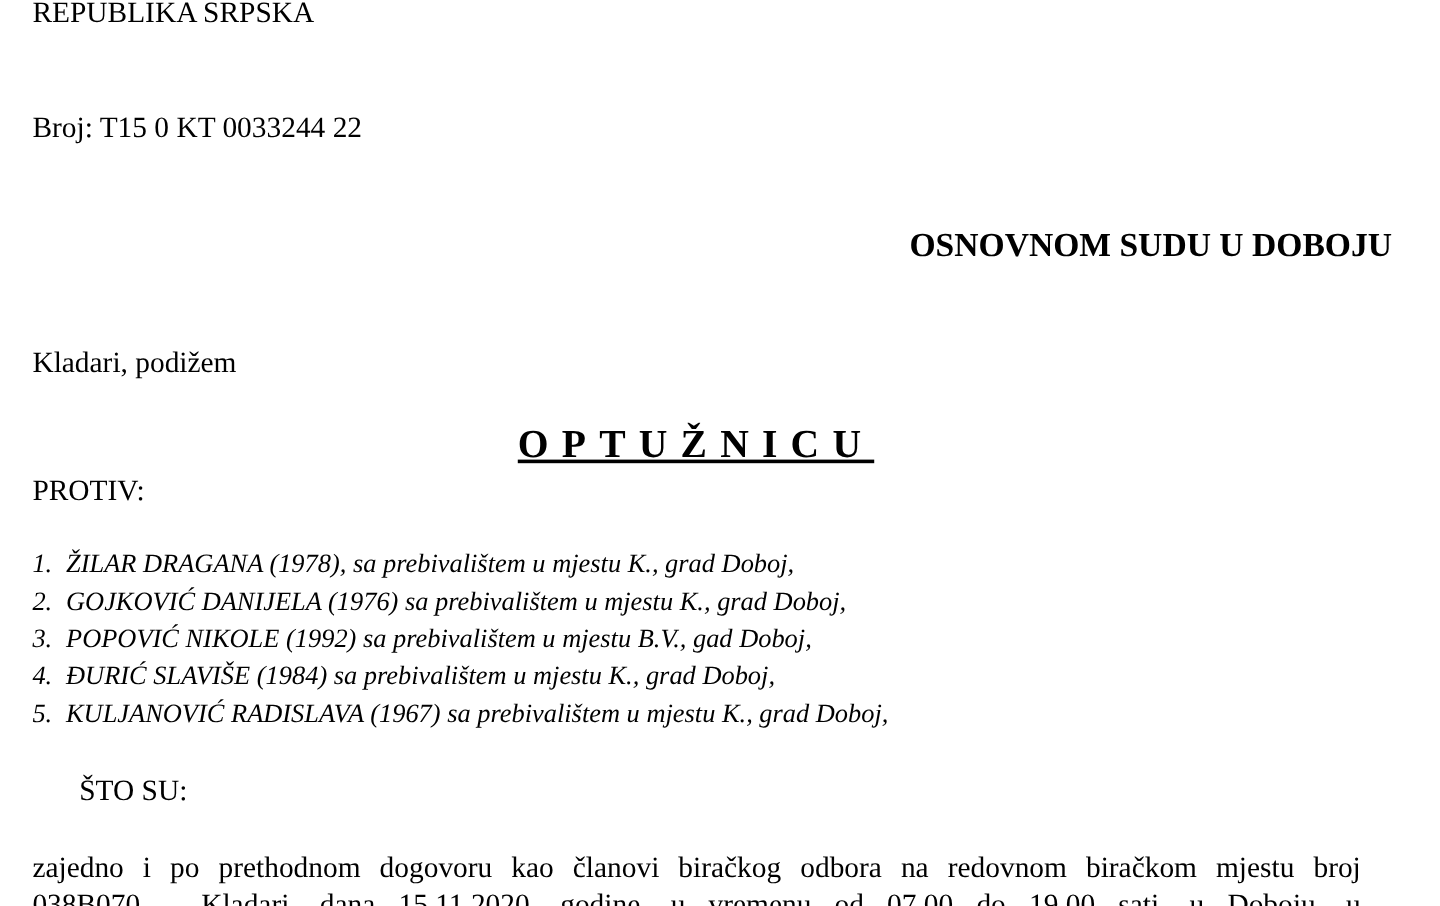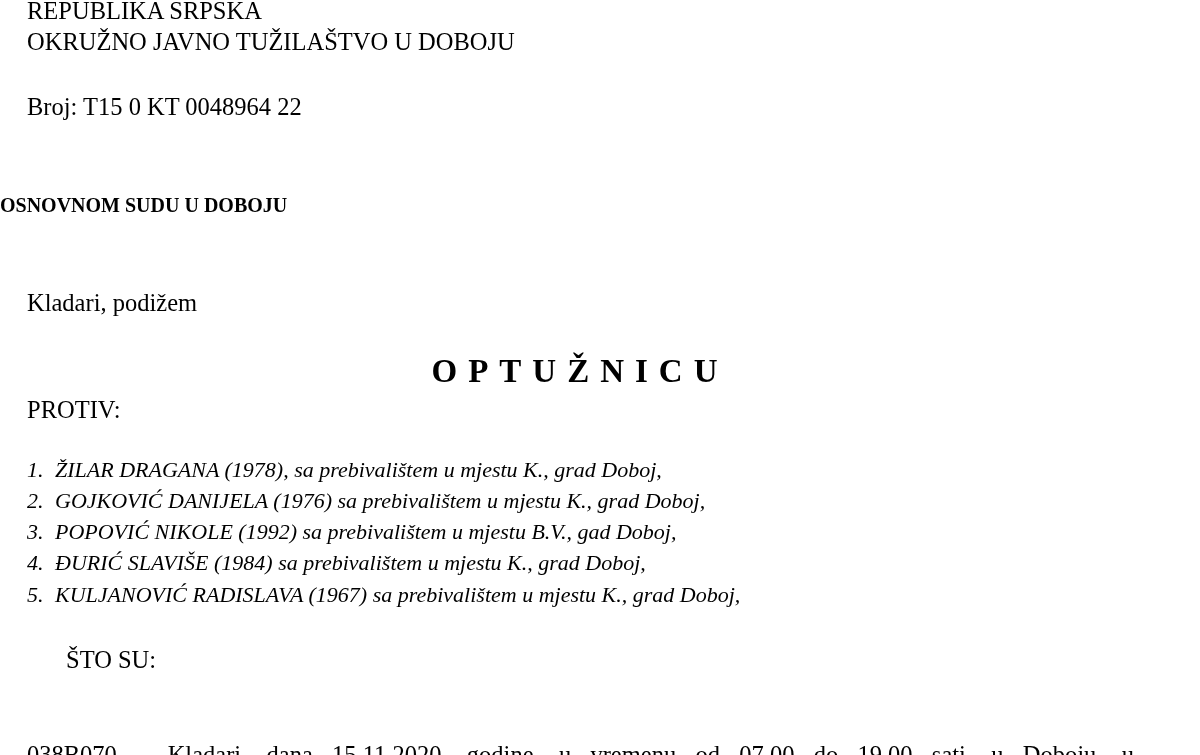--- a/index.html
+++ b/index.html
@@ -26,23 +26,23 @@
     position: absolute;
     left: 27px;
     font-size: 24.5px;
     line-height: 30px;
     white-space: nowrap;
   }
   .center-heading {
     position: absolute;
     left: 0;
     width: 1160px;
-    text-align: left;
+    text-align: right;
     font-weight: bold;
-    font-size: 20px;
+    font-size: 28px;
     line-height: 32px;
     white-space: nowrap;
   }
   .title-spaced {
     position: absolute;
     left: 0;
     width: 1160px;
     text-align: center;
     font-weight: bold;
     font-size: 33px;
@@ -73,29 +73,28 @@
     display: inline-block;
     width: 28px;
   }
 </style>
 </head>
 <body>
 
 <div class="page">
 
   <div class="line" style="top:-4px;">REPUBLIKA SRPSKA</div>
-  <div class="line" style="top:27px;">OKRUŽNO JAVNO TUŽILAŠTVO U DOBOJU</div>
 
-  <div class="line" style="top:92px;">Broj: T15 0 KT 0048964 22</div>
+  <div class="line" style="top:92px;">Broj: T15 0 KT 0033244 22</div>
 
   <div class="center-heading" style="top:189px;">OSNOVNOM SUDU U DOBOJU</div>
 
   <div class="line" style="top:288px;">Kladari, podižem</div>
 
-  <div class="title-spaced" style="top:352px;">OPTUŽNICU</div>
+  <div class="title-spaced" style="top:352px;text-decoration:underline;">OPTUŽNICU</div>
 
   <div class="line" style="top:395px;">PROTIV:</div>
 
   <div>
     <div class="list-item" style="top:455px;">
       <span class="num">1.</span><span>ŽILAR DRAGANA (1978), sa prebivalištem u mjestu K., grad Doboj,</span>
     </div>
     <div class="list-item" style="top:486px;">
       <span class="num">2.</span><span>GOJKOVIĆ DANIJELA (1976) sa prebivalištem u mjestu K., grad Doboj,</span>
     </div>
@@ -105,15 +104,16 @@
     <div class="list-item" style="top:548px;">
       <span class="num">4.</span><span>ĐURIĆ SLAVIŠE (1984) sa prebivalištem u mjestu K., grad Doboj,</span>
     </div>
     <div class="list-item" style="top:580px;">
       <span class="num">5.</span><span>KULJANOVIĆ RADISLAVA (1967) sa prebivalištem u mjestu K., grad Doboj,</span>
     </div>
   </div>
 
   <div class="line" style="top:645px; left:66px;">ŠTO SU:</div>
 
+  <div class="justify-line" style="top:709px;">zajedno i po prethodnom dogovoru kao članovi biračkog odbora na redovnom biračkom mjestu broj</div>
   <div class="justify-line" style="top:740px;">038B070 – Kladari, dana 15.11.2020. godine, u vremenu od 07.00 do 19.00 sati, u Doboju, u</div>
 
 </div>
 
 </body></html>

